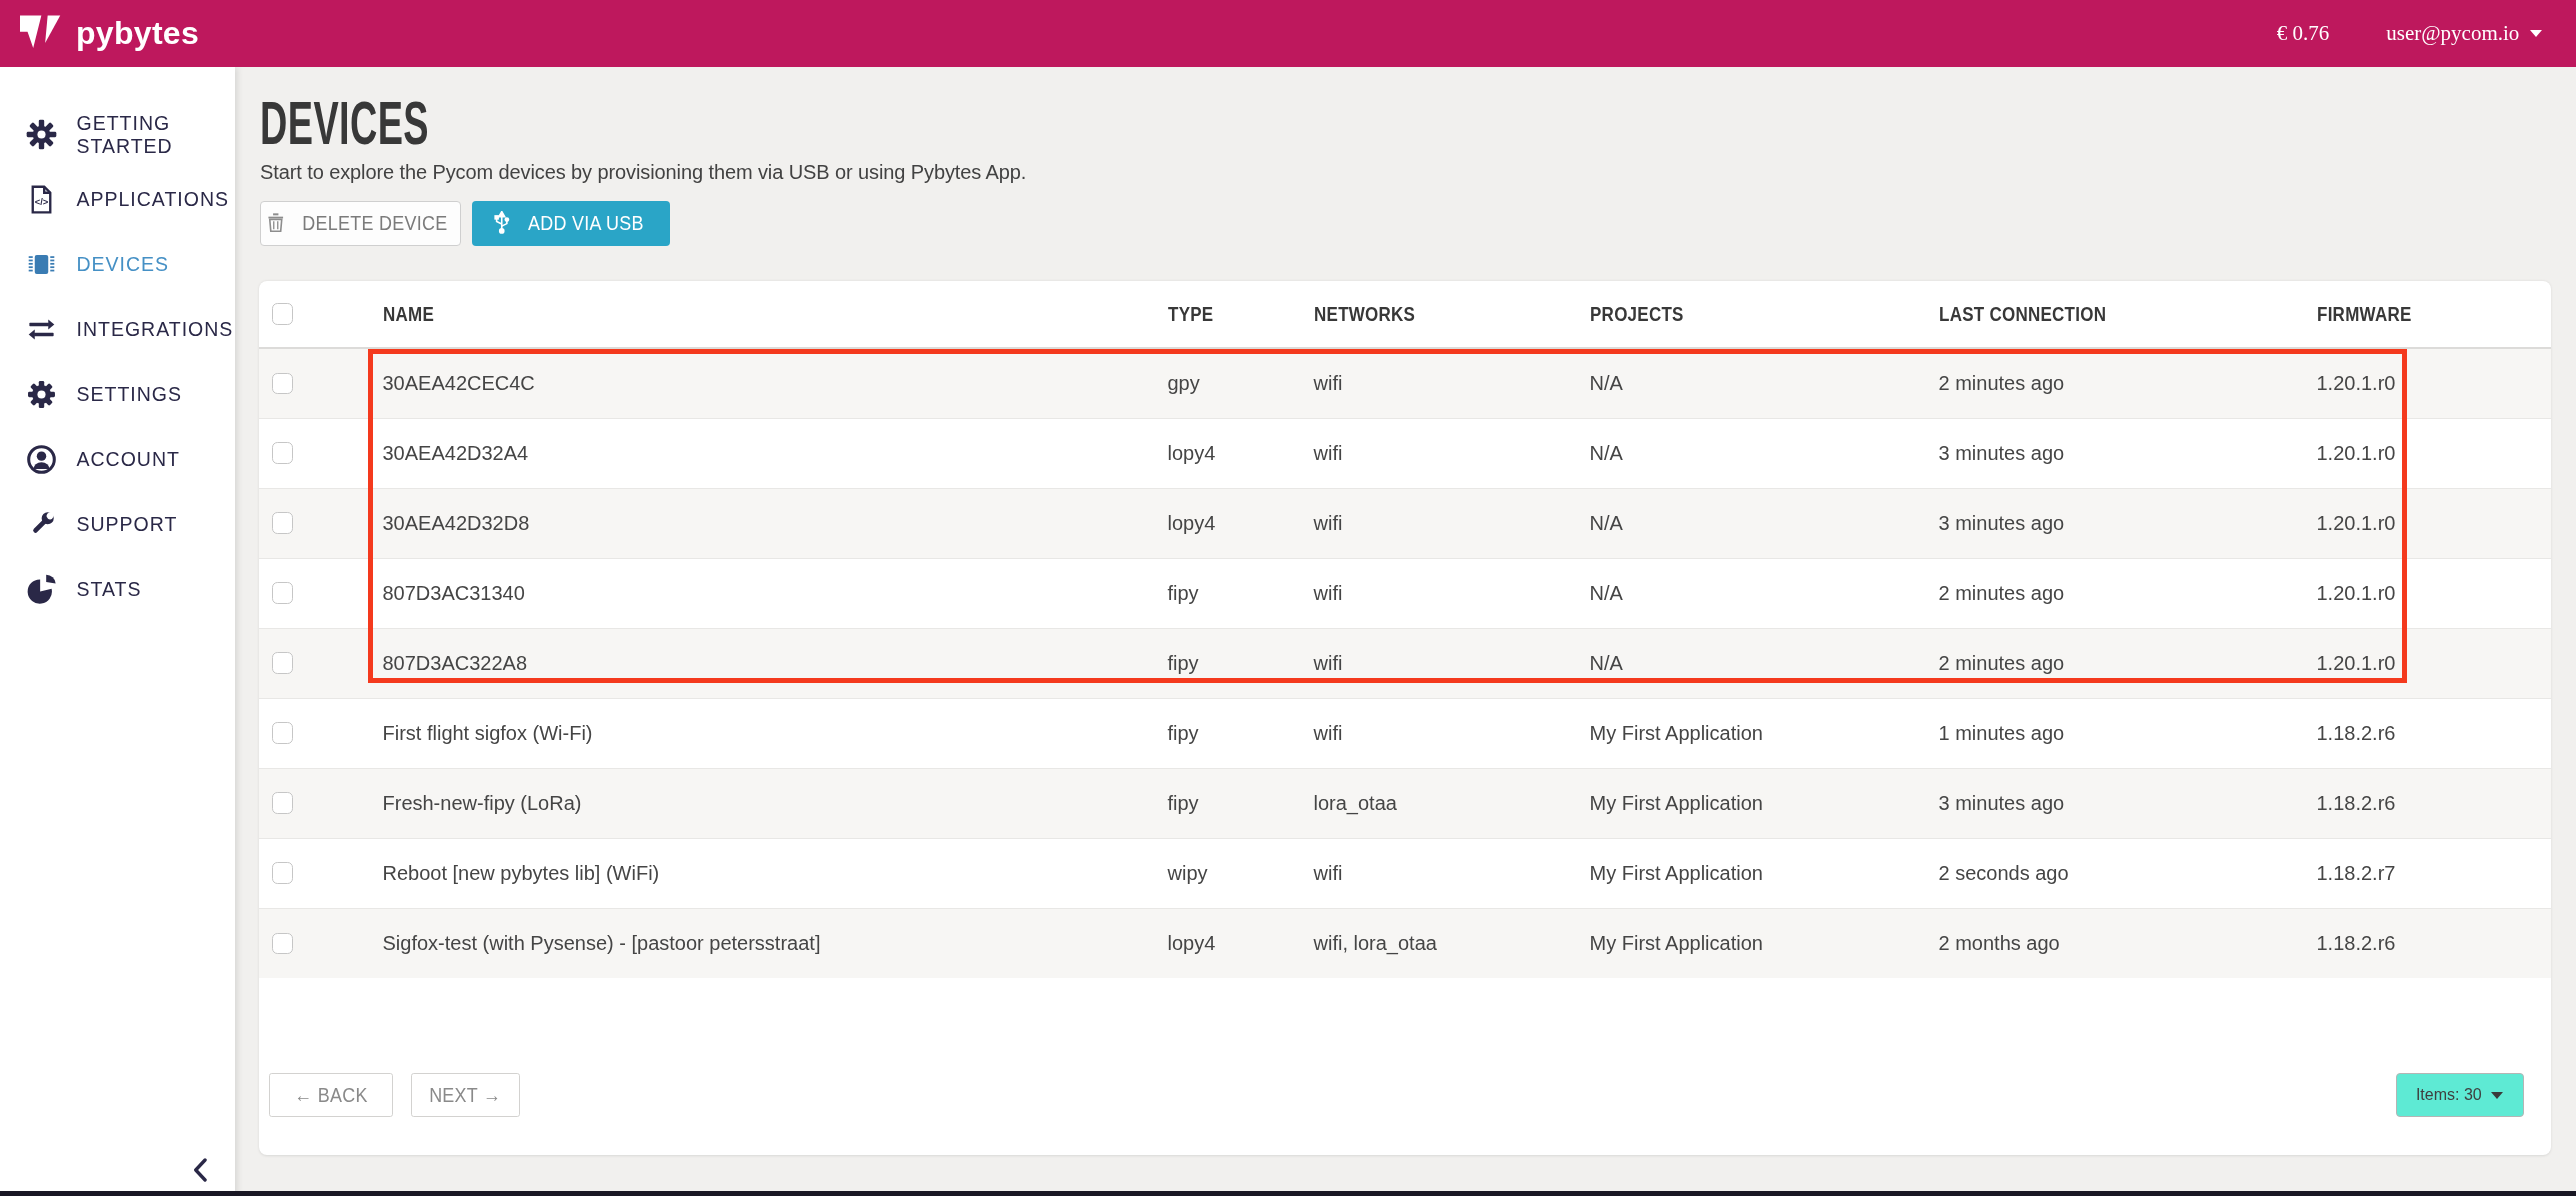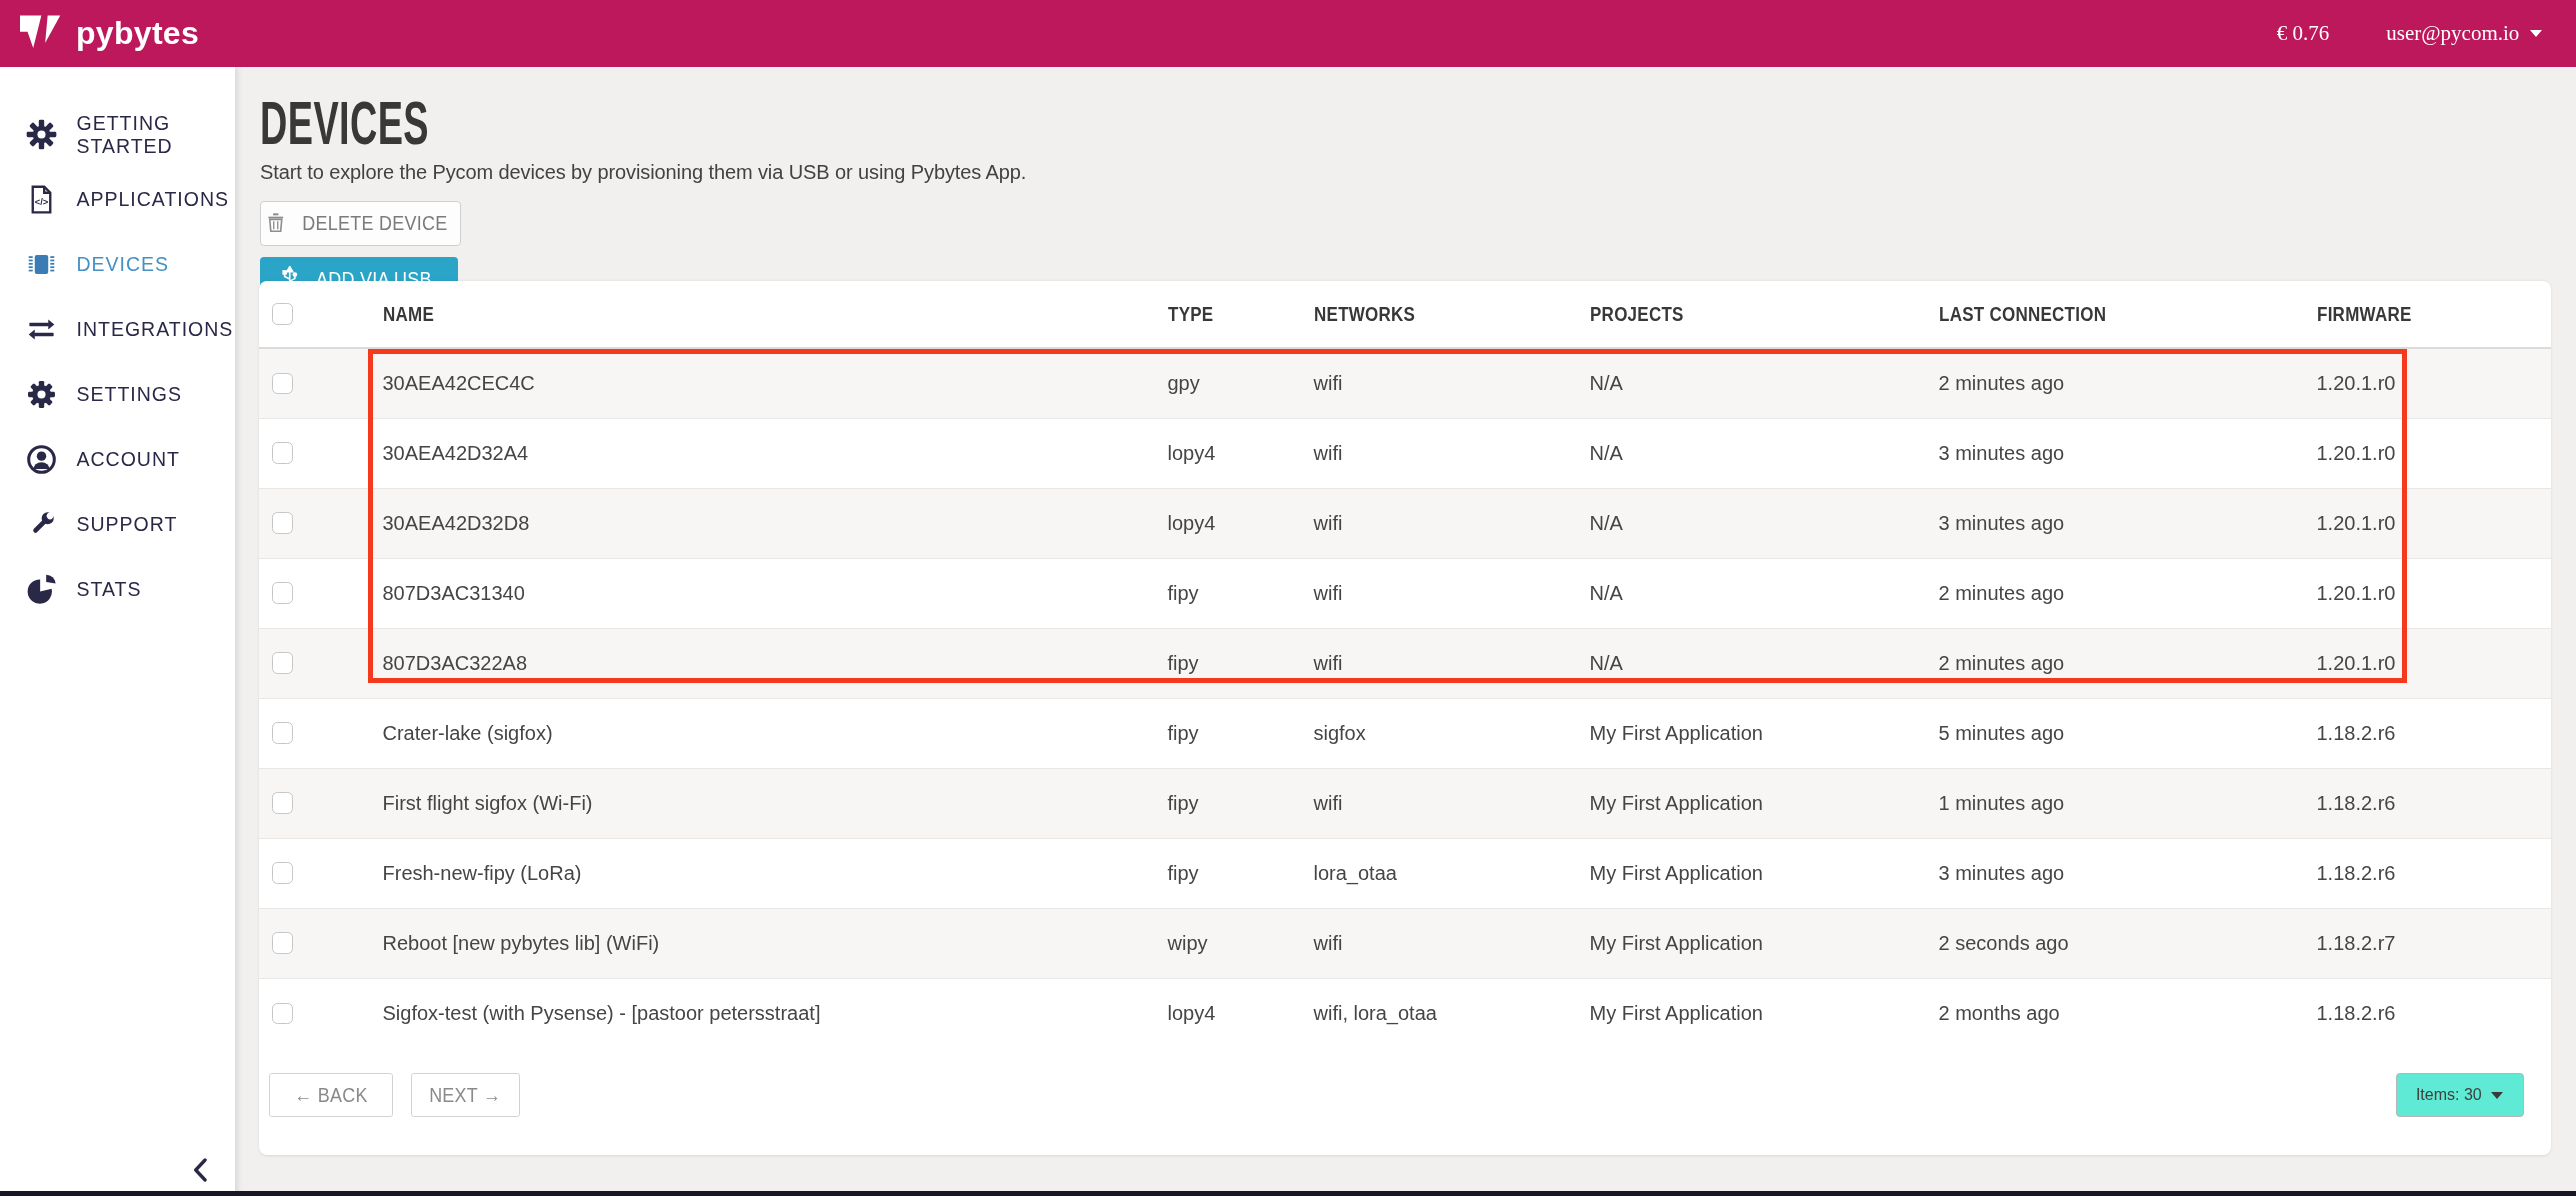--- a/index.html
+++ b/index.html
@@ -34,21 +34,21 @@
   .nav-item.active .nav-label { color:#4590c5; }
   .collapse-btn { position:absolute; left:187px; bottom:10.7px; width:27px; height:31px; cursor:pointer; display:flex; align-items:center; justify-content:center; }
   
   .content { position:absolute; left:235px; top:67px; right:0; bottom:0; }
   .page-title {
     position:absolute; left:25px; top:20px;
     font-size:62px; font-weight:bold; color:#383838; letter-spacing:0.7px;
     transform:scaleX(0.61); transform-origin:0 0; white-space:nowrap;
   }
   .page-desc { position:absolute; left:25px; top:94px; font-size:20px; color:#424242; letter-spacing:-0.1px; }
-  .toolbar { position:absolute; left:25px; top:134px; display:flex; gap:10.7px;flex-direction:column; }
+  .toolbar { position:absolute; left:25px; top:134px; display:flex; gap:10.7px; }
   .btn { height:45px; display:inline-flex; align-items:center; justify-content:center; gap:12px; border-radius:4px; cursor:pointer; }
   .btn-label { font-size:19.5px; letter-spacing:0.3px; transform:scaleX(0.92); transform-origin:center; white-space:nowrap; }
   .btn-delete { width:201px; background:#fdfdfd; border:1.3px solid #cfcfcf; color:#7b7b7b; }
   .btn-add { width:198px; background:#2aa5c7; border:none; color:#ffffff; }
   
   .card {
     position:absolute; left:23.5px; top:214px; width:2292px; height:874px;
     background:#ffffff; border-radius:8px; box-shadow:0 0.7px 2.7px rgba(0,0,0,0.10);
   }
   table { width:100%; border-collapse:collapse; table-layout:fixed; }
@@ -346,31 +346,20 @@
             <td>fipy</td>
             <td>wifi</td>
             <td>N/A</td>
             <td>2 minutes ago</td>
             <td>1.20.1.r0</td>
           </tr>
           <tr>
             <td class="cell-checkbox">
               <div class="checkbox"></div>
             </td>
-            <td>Crater-lake (sigfox)</td>
-            <td>fipy</td>
-            <td>sigfox</td>
-            <td>My First Application</td>
-            <td>5 minutes ago</td>
-            <td>1.18.2.r6</td>
-          </tr>
-          <tr>
-            <td class="cell-checkbox">
-              <div class="checkbox"></div>
-            </td>
             <td>First flight sigfox (Wi-Fi)</td>
             <td>fipy</td>
             <td>wifi</td>
             <td>My First Application</td>
             <td>1 minutes ago</td>
             <td>1.18.2.r6</td>
           </tr>
           <tr>
             <td class="cell-checkbox">
               <div class="checkbox"></div>

